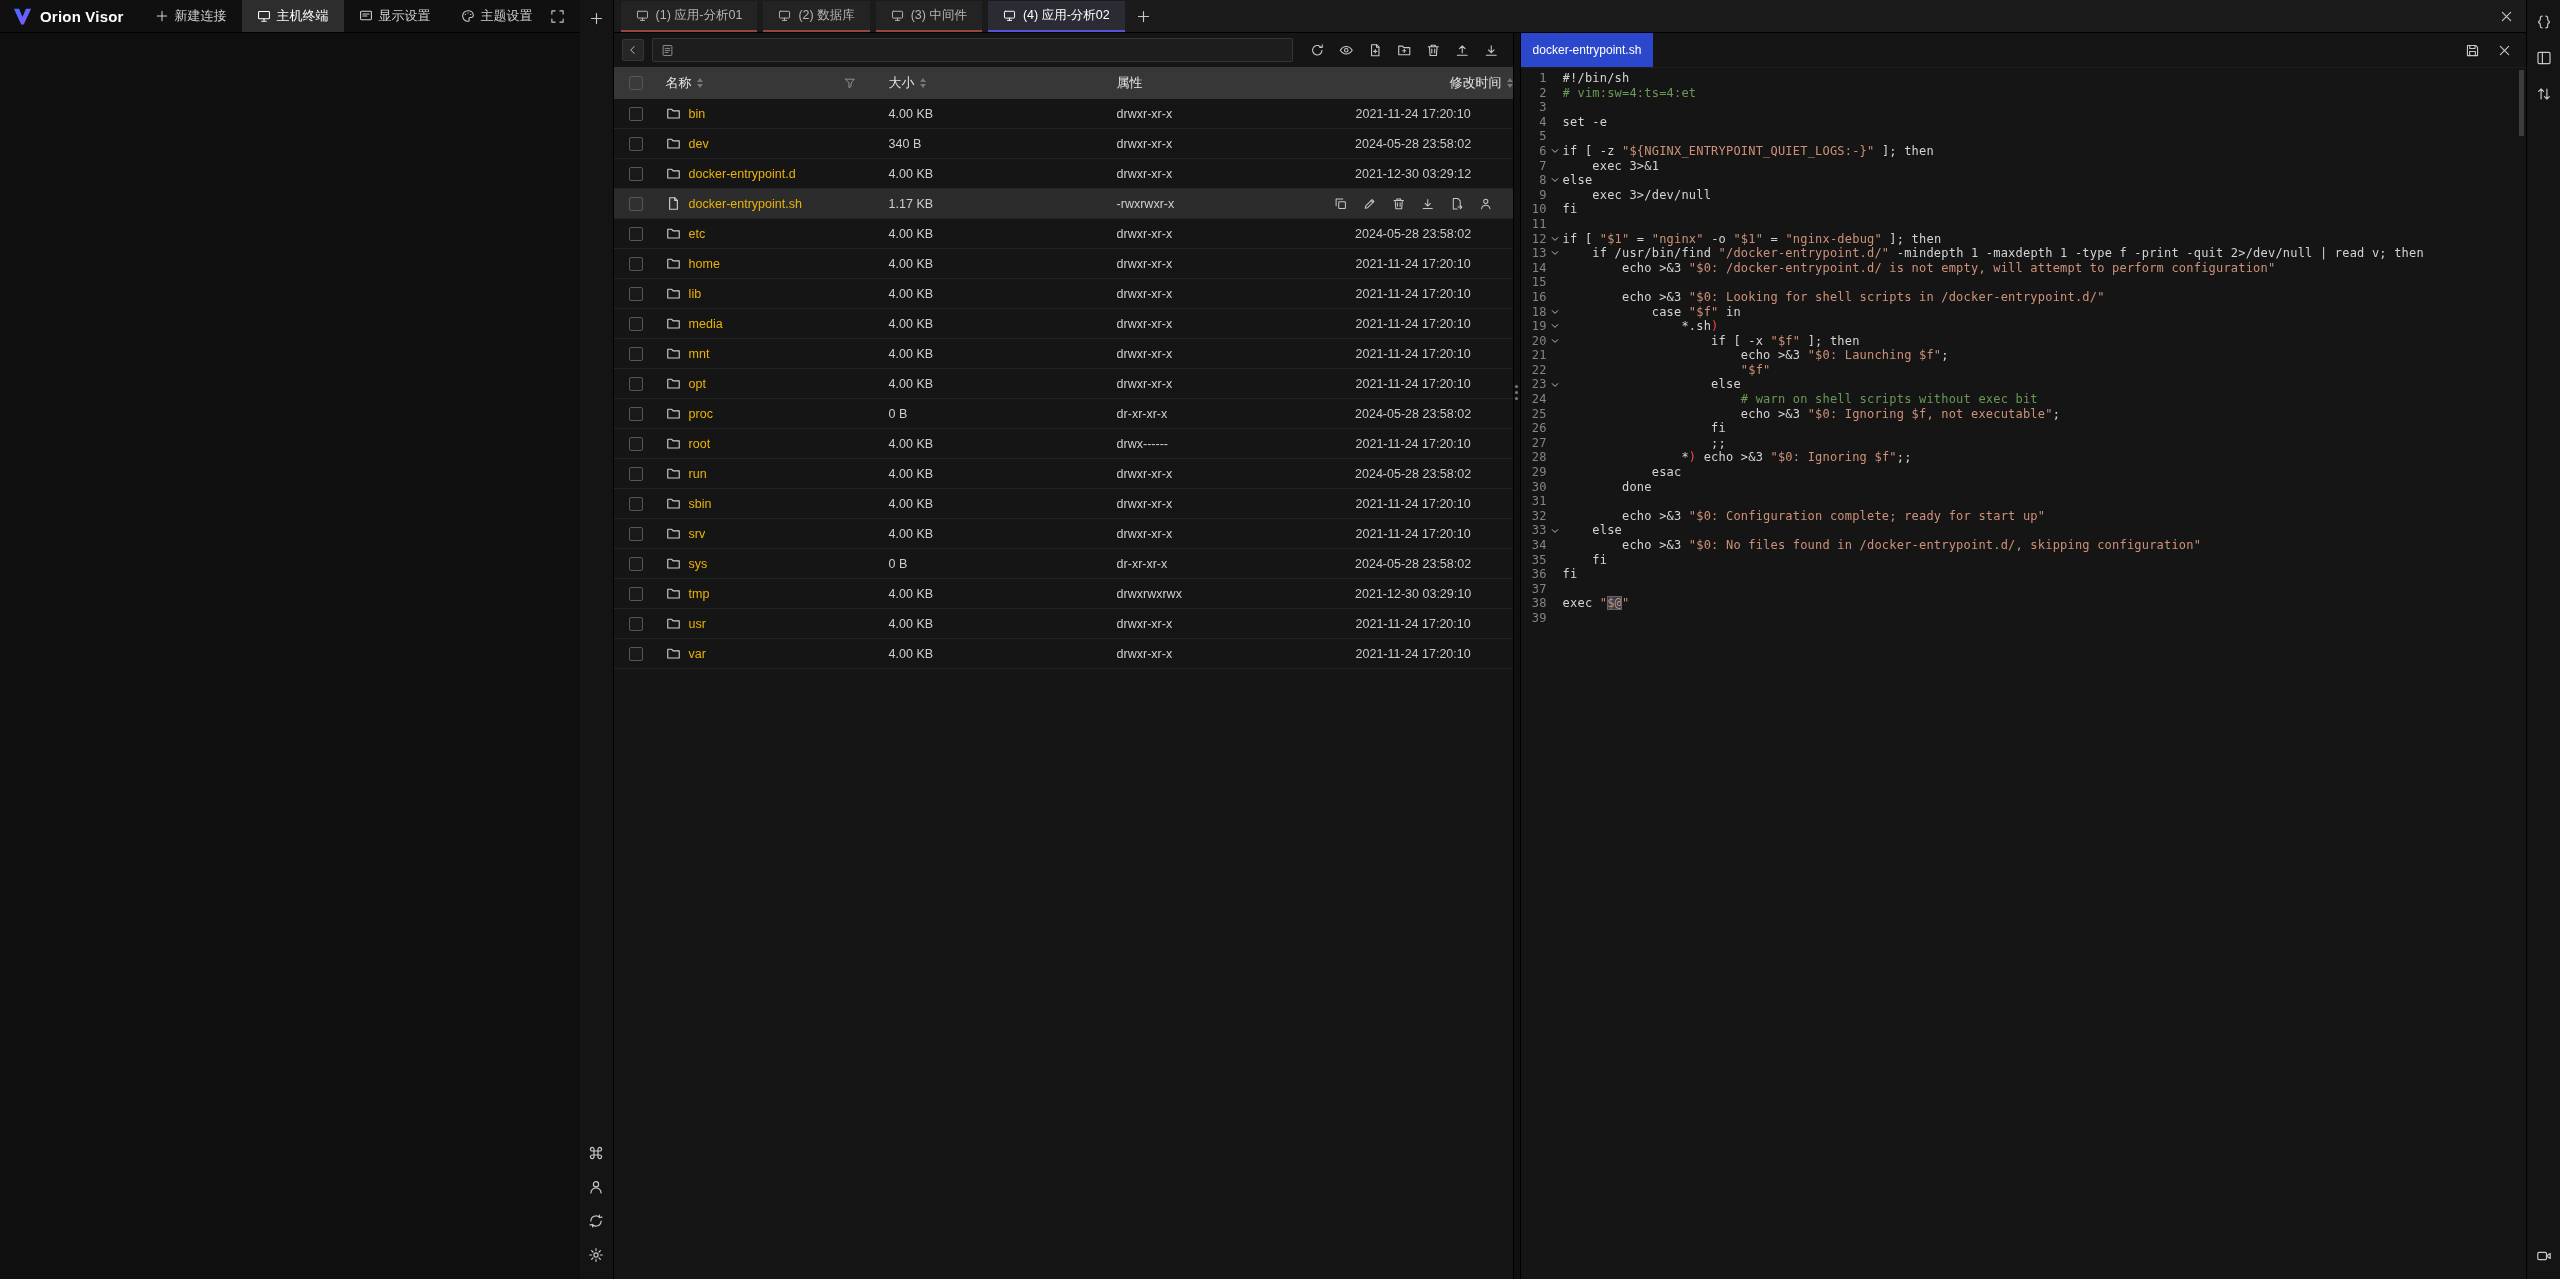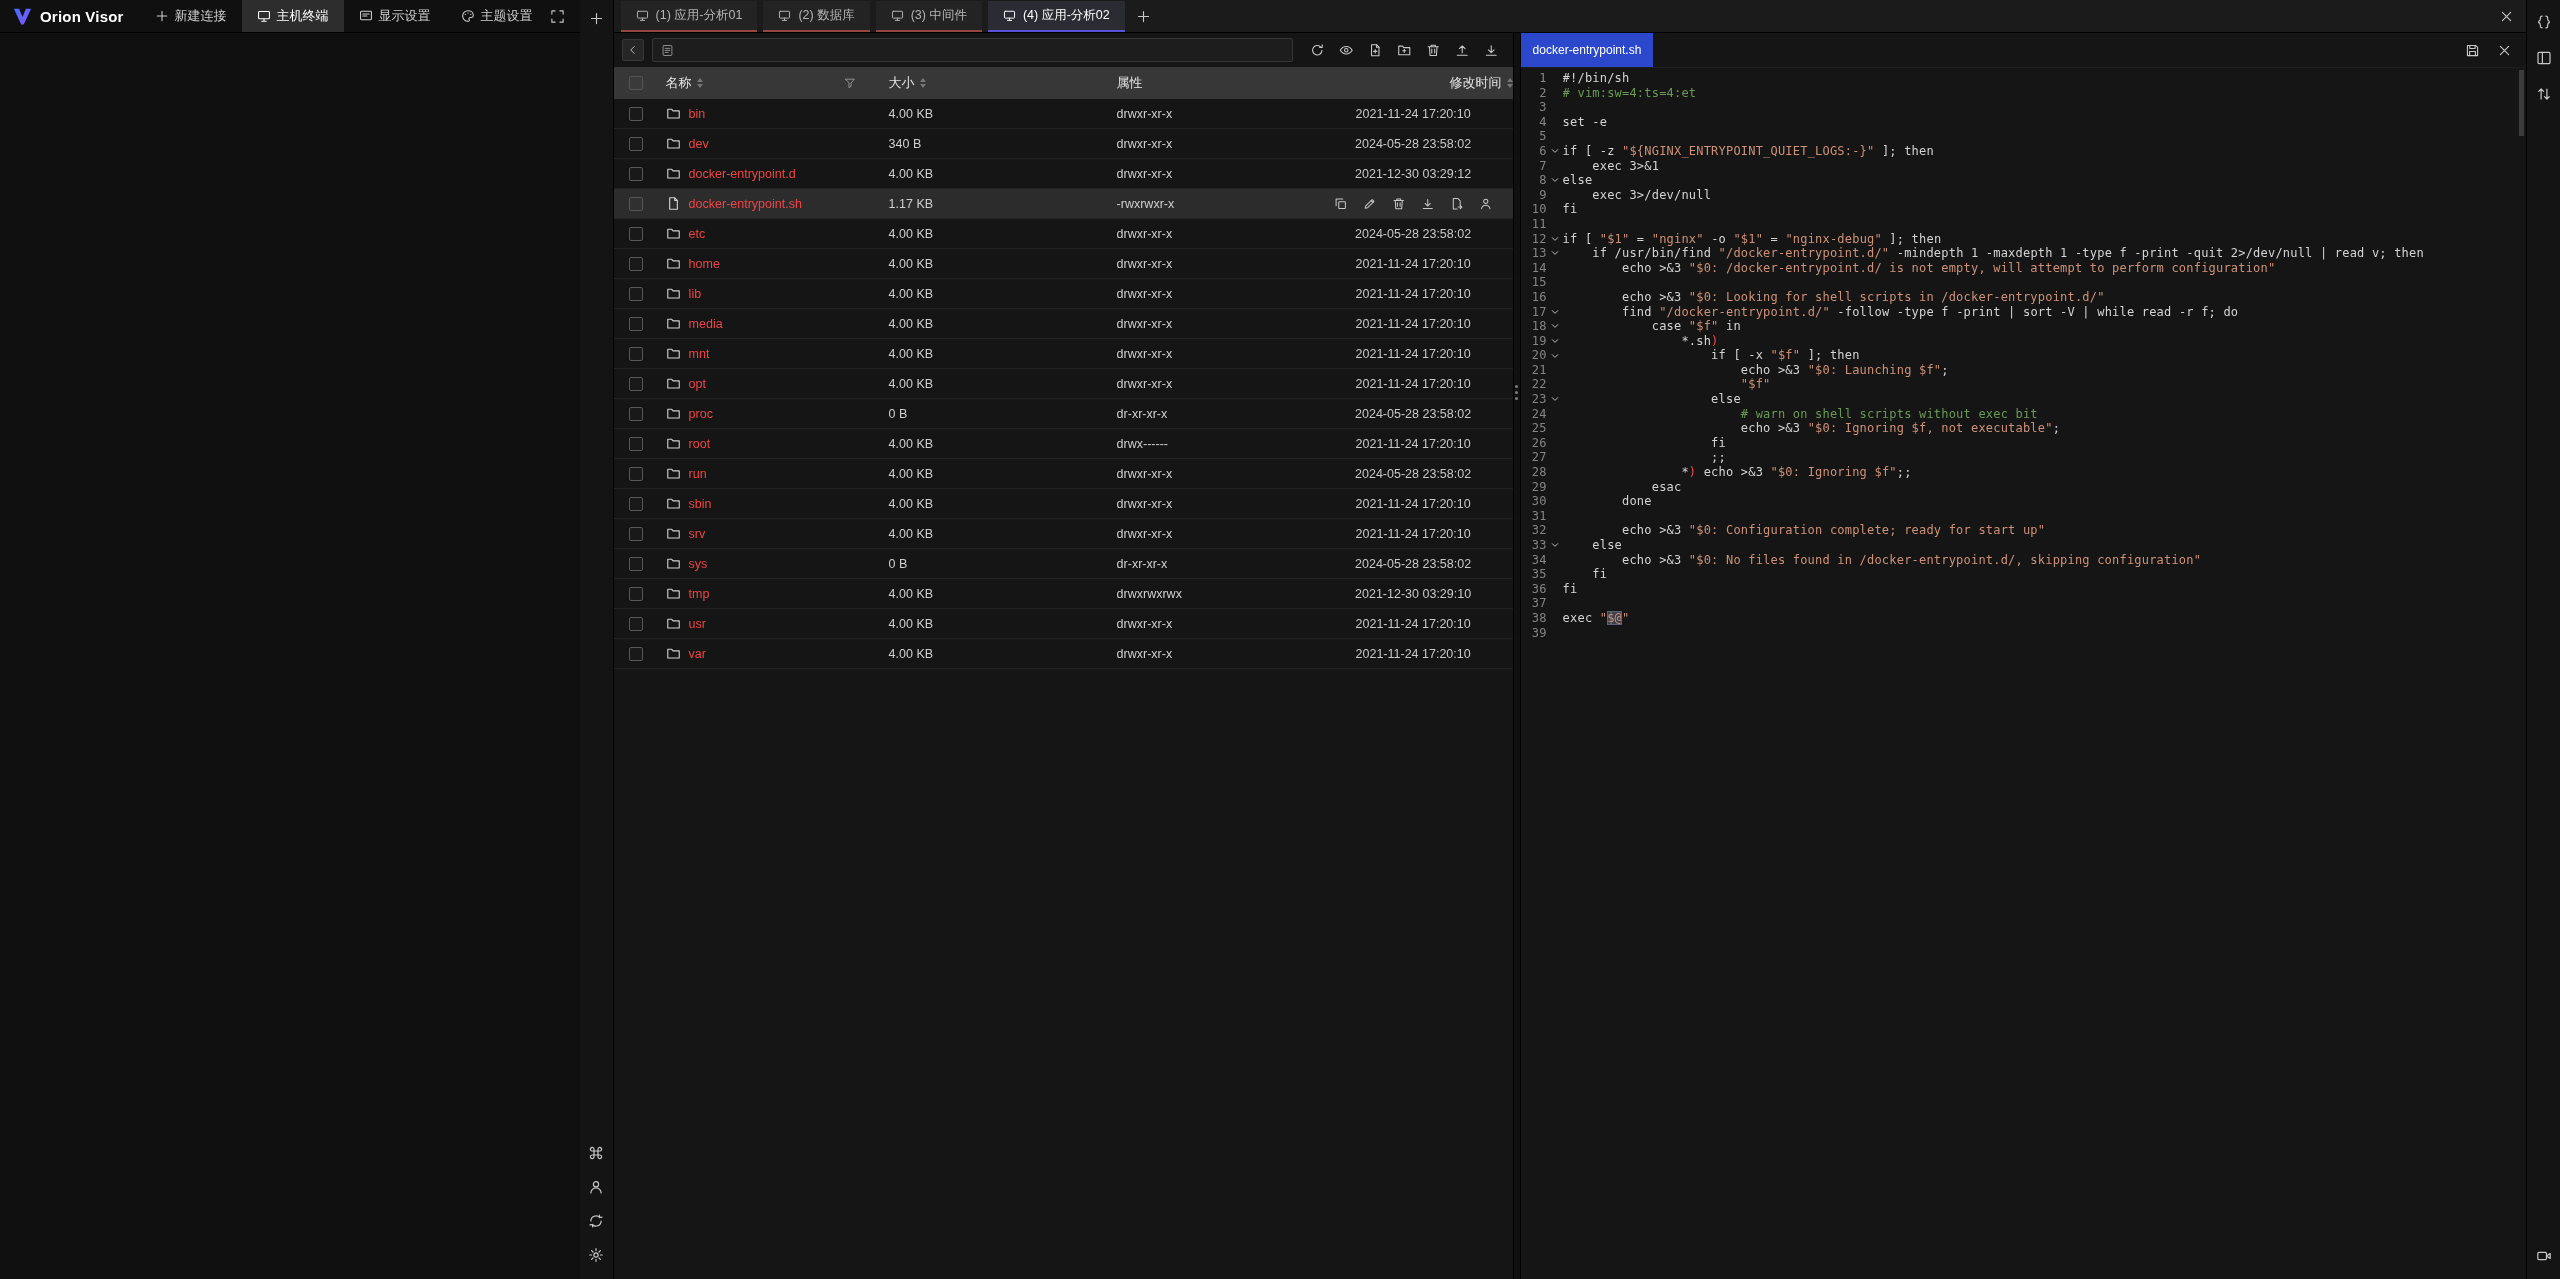--- a/index.html
+++ b/index.html
@@ -53,21 +53,21 @@
 .tool-icons .icon-btn{width:18px}
 .tool-icons .icon-btn svg{width:14.5px;height:14.5px}
 
 .thead{flex:0 0 32px;background:var(--c-table-header-bg);display:grid;grid-template-columns:44px 210px 225px 221px 1fr;align-items:center;font-size:13px;color:#e6e6e6}
 .tbody{flex:1;overflow:hidden}
 .frow{height:30px;display:grid;grid-template-columns:44px 210px 225px 221px 1fr;align-items:center;font-size:12.5px;color:#cfcfcf;border-bottom:1px solid #232323;cursor:pointer}
 .frow.active{background:var(--c-row-active-bg)}
 .cell-check{display:flex;justify-content:center}
 .cb{width:14px;height:14px;border:1px solid #565656;border-radius:2px;background:rgba(255,255,255,.02);cursor:pointer}
 .hdr-name,.cell-name{display:flex;align-items:center;gap:5px;padding-left:8px}
-.cell-name{gap:8px;color:#ef4444}
+.cell-name{gap:8px;color:#eab308}
 .cell-name svg{width:15px;height:15px;color:#cfcfcf}
 .hdr-name .funnel{margin-left:auto;margin-right:8px;color:#9a9a9a}
 .hdr-name .funnel svg{width:12px;height:12px}
 .hdr-size{display:flex;align-items:center;gap:5px;padding-left:21px}
 .hdr-attr{padding-left:24px}
 .hdr-time{display:flex;align-items:center;justify-content:flex-end;gap:5px}
 .cell-size{padding-left:21px}
 .cell-attr{padding-left:24px}
 .cell-time{text-align:center;color:#c9c9c9}
 .sort{display:inline-flex;flex-direction:column;gap:2px;cursor:pointer}
@@ -814,29 +814,20 @@
                   <span class="ln">15</span>
                   <span class="fold"></span>
                   <span class="lc"> </span>
                 </div>
                 <div class="code-line">
                   <span class="ln">16</span>
                   <span class="fold"></span>
                   <span class="lc">        echo &gt;&amp;3 <span class="tk-string">"$0: Looking for shell scripts in /docker-entrypoint.d/"</span></span>
                 </div>
                 <div class="code-line">
-                  <span class="ln">17</span>
-                  <span class="fold">
-                    <svg viewBox="0 0 16 16">
-                      <path d="M3.6 5.8L8 10.2l4.4-4.4"></path>
-                    </svg>
-                  </span>
-                  <span class="lc">        find <span class="tk-string">"/docker-entrypoint.d/"</span> -follow -type f -print | sort -V | while read -r f; do</span>
-                </div>
-                <div class="code-line">
                   <span class="ln">18</span>
                   <span class="fold">
                     <svg viewBox="0 0 16 16">
                       <path d="M3.6 5.8L8 10.2l4.4-4.4"></path>
                     </svg>
                   </span>
                   <span class="lc">            case <span class="tk-string">"$f"</span> in</span>
                 </div>
                 <div class="code-line">
                   <span class="ln">19</span>

